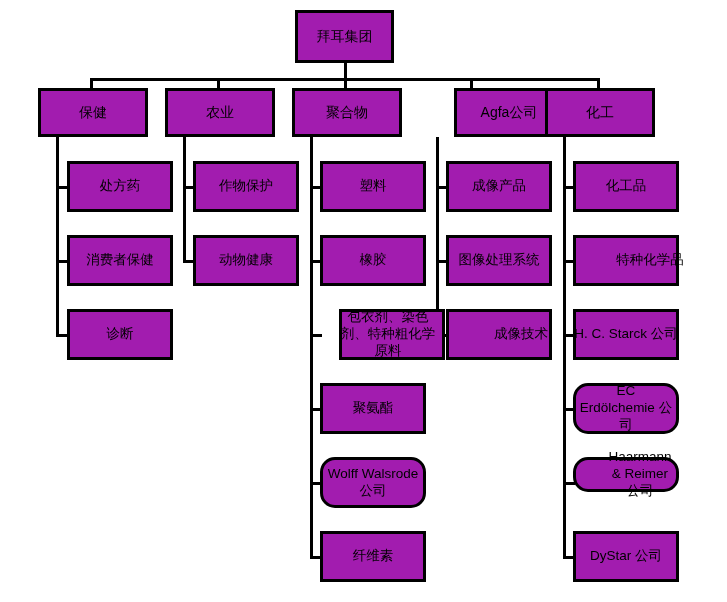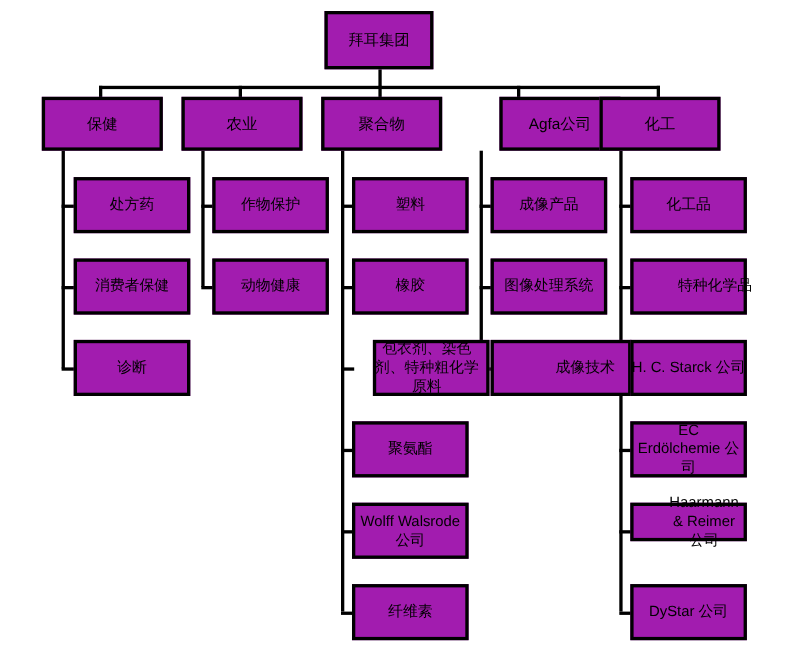--- a/index.html
+++ b/index.html
@@ -28,20 +28,21 @@
     justify-content: center;
     text-align: center;
     font-size: 13.5px;
     line-height: 1.25;
     color: #000000;
     z-index: 3;
     white-space: nowrap;
   }
   .node.wrap {
     white-space: normal;
+    border-radius: 15px;
   }
   .node.overflow {
     white-space: nowrap;
     overflow: visible;
   }
   .node.overflow .node-label {
     display: block;
     width: 150px;
     margin-left: -8px;
     white-space: normal;
@@ -164,21 +165,21 @@
   <div class="node" style="left:320px; top:531px; width:106px; height:51px;">
     <span class="node-label">纤维素</span>
   </div>
 
   <div class="node" style="left:446px; top:161px; width:106px; height:51px;">
     <span class="node-label">成像产品</span>
   </div>
   <div class="node" style="left:446px; top:235px; width:106px; height:51px;">
     <span class="node-label">图像处理系统</span>
   </div>
-  <div class="node" style="left:446px; top:309px; width:128px; height:51px;padding-left:44px;">
+  <div class="node" style="left:446px; top:309px; width:106px; height:51px;padding-left:44px;">
     <span class="node-label">成像技术</span>
   </div>
 
   <div class="node" style="left:573px; top:161px; width:106px; height:51px;">
     <span class="node-label">化工品</span>
   </div>
   <div class="node" style="left:573px; top:235px; width:106px; height:51px;padding-left:48px;">
     <span class="node-label">特种化学品</span>
   </div>
   <div class="node" style="left:573px; top:309px; width:106px; height:51px;">

